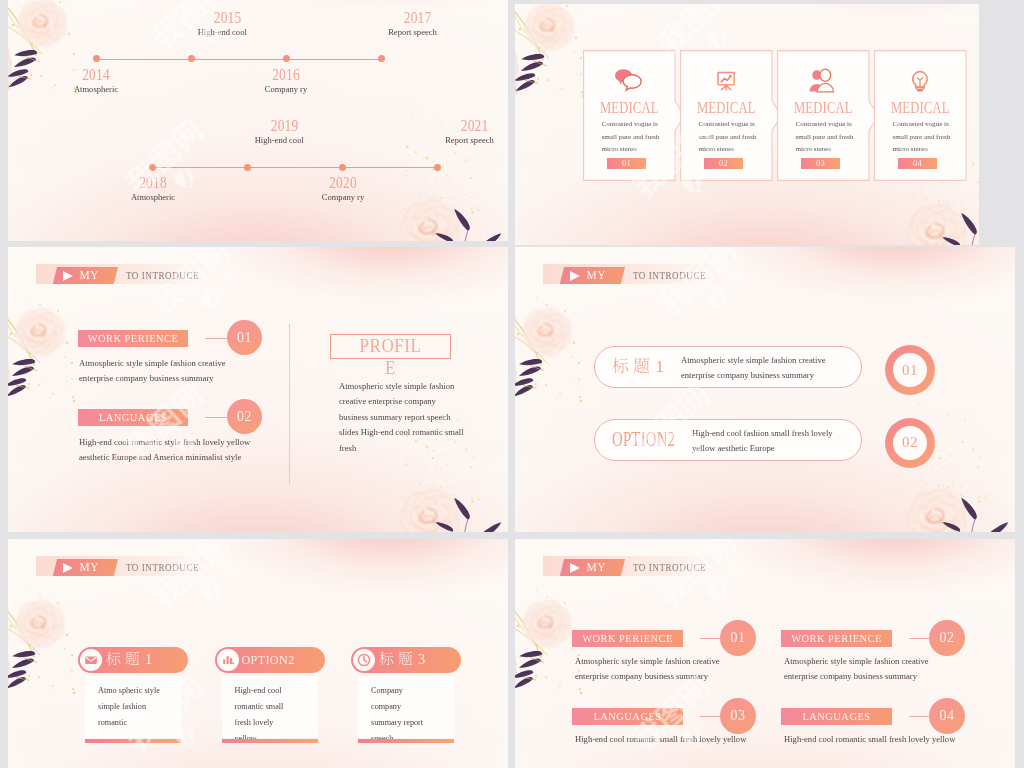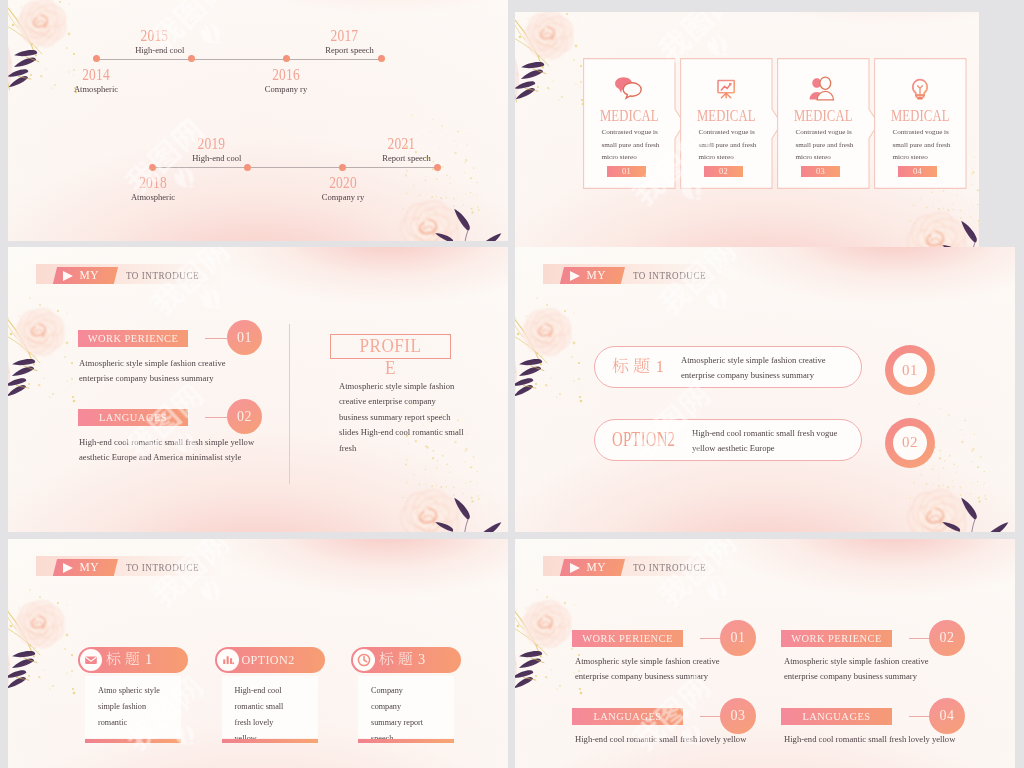--- a/index.html
+++ b/index.html
@@ -4,21 +4,21 @@
 <title>PPT Template Preview</title>
 <style>
   html,body{margin:0;padding:0;}
   body{width:1024px;height:768px;background:#e3e3e5;overflow:hidden;
        font-family:"Liberation Serif",serif;-webkit-font-smoothing:antialiased;}
   .grid{position:absolute;left:0;top:0;width:1024px;height:768px;}
 
   
   .frame{position:absolute;overflow:hidden;}
   .f1{left:8px;top:0;width:500px;height:241px;}
-  .f2{left:515px;top:12px;width:464px;height:241px;}
+  .f2{left:515px;top:4px;width:464px;height:241px;}
   .f3{left:8px;top:247px;width:500px;height:285px;}
   .f4{left:515px;top:247px;width:500px;height:285px;}
   .f5{left:8px;top:539px;width:500px;height:229px;}
   .f6{left:515px;top:539px;width:500px;height:229px;}
 
   
   .slide{position:absolute;left:0;width:500px;height:285px;
      background:
        radial-gradient(46% 30% at 76% -4%, rgba(247,198,192,1) 0%, rgba(251,224,219,.5) 48%, rgba(253,248,245,0) 82%),
        radial-gradient(74% 62% at 50% 114%, rgba(248,197,191,1) 0%, rgba(251,221,215,.55) 46%, rgba(253,248,245,0) 82%),
@@ -41,21 +41,21 @@
   .dBR2{right:-4px;bottom:-20px;}
 
   
   .tl{position:absolute;height:70px;}
   .tl1{left:88px;top:56.7px;width:285px;}
   .tl2{left:144.5px;top:165.2px;width:285px;}
   .tl .axis{position:absolute;left:0;top:46px;height:1px;background:#b9aeae;width:100%;}
   .tl .node{position:absolute;top:46px;}
   .tl .dot{position:absolute;left:-3.5px;top:-3.5px;width:7px;height:7px;border-radius:50%;
       background:linear-gradient(135deg,#f08d86,#f79a6e);}
-  .tl .above{position:absolute;left:-60px;bottom:2px;width:120px;text-align:left;margin-top:8px;}
+  .tl .above{position:absolute;left:-60px;bottom:20px;width:120px;text-align:right;margin-top:8px;}
   .tl .below{position:absolute;left:-60px;top:7px;width:120px;text-align:center;}
   .tl .yr{font-size:16px;color:#f3a494;line-height:17px;transform:scaleX(.84);letter-spacing:.2px;}
   .tl .cap{font-size:9.2px;color:#4f4146;line-height:13px;transform:scaleX(.93);}
 
   
   .mcards{position:absolute;left:67.5px;top:90px;width:383.5px;height:131px;}
   .mcard{position:absolute;top:0;width:92.5px;height:131px;}
   .mcard .bord{position:absolute;left:0;top:0;width:101px;height:131px;overflow:visible;}
   .mcard .ico{position:absolute;left:0;right:0;top:18px;height:28px;text-align:center;}
   .mcard .ttl{position:absolute;left:0;right:0;top:50px;text-align:center;font-size:16px;
@@ -526,21 +526,21 @@
             <span>WORK PERIENCE</span>
           </div>
           <div class="wline" style="left: 127px; top: 8px; width: 22px;"></div>
           <div class="wcirc" style="left: 149px; top: -10px;">01</div>
           <div class="wbody" style="left: 1px; top: 26px; width: 162px;">Atmospheric style simple fashion creative enterprise company business summary</div>
           <div class="wbar" style="left: 0px; top: 79px; width: 110px;">
             <span>LANGUAGES</span>
           </div>
           <div class="wline" style="left: 127px; top: 87px; width: 22px;"></div>
           <div class="wcirc" style="left: 149px; top: 69px;">02</div>
-          <div class="wbody" style="left: 1px; top: 105px; width: 185px;">High-end cool romantic small fresh simple yellow aesthetic Europe and America minimalist style</div>
+          <div class="wbody" style="left: 1px; top: 105px; width: 185px;">High-end cool romantic style fresh lovely yellow aesthetic Europe and America minimalist style</div>
         </div>
     <div class="s3div"></div>
     <div class="s3right">
           <div class="pbox" style="left: 1px; top: 10px; width: 121px; height: 25px;"></div>
           <div class="ptitle" style="left: 25px; top: 11px; width: 73px; line-height: 22px; word-break: break-all;">PROFILE</div>
           <div class="pbody" style="left: 10px; top: 55px; width: 126px;">Atmospheric style simple fashion creative enterprise company business summary report speech slides High-end cool romantic small fresh</div>
         </div>
    </div>
    <div class="wmk">
         <div class="wmu" style="left: 158px; top: -4px;"><svg viewBox="0 0 320 300" width="104" height="98">
@@ -607,21 +607,21 @@
                 <path transform="translate(124,0)" d="M76.2 35.9 67.8 33.7C67.6 61.1 67.4 73.3 46.5 82.3L47.6 84.2C71.8 75.9 71.8 62.3 72.6 38C74.8 38 75.8 37.1 76.2 35.9ZM72.8 64.8 71.7 65.8C77.6 69.9 85.5 77.3 87.9 83C94.2 86.5 96.6 73.1 72.8 64.8ZM87.9 4.8 83.4 10.4H49.1L49.9 13.4H67.3C66.8 17.5 66 22.5 65.3 25.9H58.5L53 23.2V68.2H53.8C56 68.2 58 67 58 66.4V28.8H83.9V67.3H84.6C86.3 67.3 88.8 65.9 88.9 65.2V29.5C90.6 29.2 92.2 28.5 92.8 27.8L86 22.5L83 25.9H68.3C70.2 22.5 72.3 17.7 74 13.4H93.6C95 13.4 95.9 12.9 96.2 11.8C92.9 8.8 87.9 4.8 87.9 4.8ZM42.9 43.7 39 48.5H4.4L5.2 51.5H26V81.3C22 78.5 18.7 74.7 16 69.4C16.5 66.8 16.8 64.3 17.1 61.9C19.4 61.7 20.5 60.8 20.7 59.4L12.1 58.4C11.6 70.6 9.2 85.5 3.6 94.4L4.9 95.5C10.3 89.5 13.5 80.9 15.4 72.3C24.2 89.8 37 93.2 60.6 93.2C68.4 93.2 85.4 93.2 92.4 93.2C92.6 90.9 93.9 89.3 96.4 89V87.6C87.7 87.8 69.1 87.8 60.9 87.8C48.3 87.8 38.7 87.1 31.2 84V67.9H47.2C48.6 67.9 49.5 67.4 49.7 66.3C47.1 63.7 42.9 60.3 42.9 60.3L39.2 64.9H31.2V51.5H47.6C48.9 51.5 49.8 51 50.1 49.9C47.3 47.1 42.9 43.7 42.9 43.7ZM17.1 36.3V26H38.1V36.3ZM17.1 41.3V39.3H38.1V42.4H38.8C40.6 42.4 43.2 41.1 43.3 40.5V14C45.3 13.6 47 12.8 47.7 12L40.3 6.3L37.1 9.9H17.6L11.9 7.2V43.1H12.7C15 43.1 17.1 41.9 17.1 41.3ZM17.1 23V12.9H38.1V23Z"></path>
                 <text x="257.1" y="88" font-size="96" font-family="Liberation Serif,serif">1</text>
               </svg></div>
             <div class="bdy" style="left: 86px; right: 0px;">Atmospheric style simple fashion creative enterprise company business summary</div>
           </div>
           <div class="ring" style="left: 370px; top: 98px;">
             <i>01</i>
           </div>
           <div class="pill" style="left: 79px; top: 171.5px; width: 268px;">
             <div class="lab latin">OPTION2</div>
-            <div class="bdy" style="left: 97px; right: 22px;">High-end cool romantic small fresh vogue yellow aesthetic Europe</div>
+            <div class="bdy" style="left: 97px; right: 22px;">High-end cool fashion small fresh lovely yellow aesthetic Europe</div>
           </div>
           <div class="ring" style="left: 370px; top: 170.5px;">
             <i>02</i>
           </div>
         </div>
    </div>
    <div class="wmk">
         <div class="wmu" style="left: 158px; top: -4px;"><svg viewBox="0 0 320 300" width="104" height="98">
             <g fill="#fff" opacity=".85">
               <path transform="translate(2,10) scale(.92)" d="M70.5 11.9C75.9 16.9 82.2 23.9 84.7 28.6L94.4 21.9C91.5 17.1 84.9 10.5 79.5 5.8ZM81.5 46.1C78.9 51 75.6 55.6 71.9 59.8C70.8 54.7 69.8 48.9 69 42.8H95.2V31.5H67.8C67 22.6 66.6 13.2 66.8 3.8H54.3C54.4 13 54.7 22.4 55.5 31.5H36V18C41.9 16.8 47.5 15.4 52.6 13.9L44.4 3.7C34.2 7.1 18.5 10.3 4.5 12.1C5.8 14.8 7.4 19.3 7.9 22.2C13 21.6 18.5 20.9 23.9 20.1V31.5H5V42.8H23.9V56.4C16 57.7 8.8 58.9 3.1 59.7L6 71.8L23.9 68.3V82.8C23.9 84.4 23.3 84.9 21.6 84.9C19.8 85 13.9 85.1 8.3 84.8C10 88.1 12 93.6 12.5 96.9C20.7 96.9 26.7 96.5 30.7 94.6C34.7 92.7 36 89.4 36 82.9V65.8L52.5 62.3L51.7 51.5L36 54.3V42.8H56.6C57.8 52.6 59.5 61.9 61.7 69.8C54.8 75.6 47 80.5 39.1 84.1C42.1 86.8 45.5 90.8 47.2 93.7C53.7 90.3 60 86.2 65.8 81.5C70.1 91.3 75.8 97.3 83.1 97.3C92.2 97.3 96 92.9 97.9 75.3C94.7 74 90.6 71.2 88 68.4C87.5 80.3 86.3 85.1 84.3 85.1C81.2 85.1 78.1 80.5 75.4 72.8C81.9 66.2 87.5 58.8 92 50.7Z M111.2 6.9V97H122.7V93.4H184.9V97H197V6.9ZM130.6 74.1C144 75.6 160.5 79.4 170.5 82.9H122.7V53.1C124.4 55.5 126.2 58.9 127 61.2C132.5 59.9 138 58.2 143.5 56.1L139.8 61.3C148.2 63 158.8 66.6 164.7 69.4L169.6 62C163.9 59.5 154.5 56.6 146.5 54.9C149.2 53.7 152 52.5 154.6 51.1C162.3 55 170.9 58 179.6 59.9C180.7 57.7 182.9 54.6 184.9 52.4V82.9H171.8L176.9 74.8C166.6 71.4 149.7 67.7 136 66.3ZM144.4 17.6C139.6 24.9 131.2 32.1 123.1 36.6C125.4 38.3 129.2 41.8 131 43.8C133 42.5 135 41 137.1 39.3C139.3 41.3 141.7 43.2 144.2 45C137.4 47.7 129.9 49.9 122.7 51.3V17.6ZM145.5 17.6H184.9V50.8C178 49.5 171 47.6 164.7 45.2C171.5 40.5 177.3 35 181.4 28.8L174.7 24.8L173 25.3H151C152.2 23.8 153.4 22.2 154.4 20.7ZM154.2 40.4C150.6 38.5 147.4 36.4 144.7 34.1H164C161.2 36.4 157.8 38.5 154.2 40.4Z M215.7 8.6V96.8H227.2V19.9H242.1C242 26.9 241.7 33.6 241.1 39.9C238.5 37.8 235.9 35.7 233.3 33.8L227.4 41.4C231.4 44.5 235.6 48.2 239.6 52.1C237.5 63.9 233.8 73.7 227.3 80.8C229.8 82.3 234.7 85.9 236.4 87.7C242.1 80.7 245.8 71.9 248.3 61.4C250.3 63.8 252.1 66.1 253.4 68.2L259.9 59.3C257.7 56.1 254.4 52.4 250.6 48.6C251.8 39.9 252.4 30.3 252.8 19.9H267.6C267.5 26.4 267.3 32.5 266.8 38.3C264.4 36.3 261.9 34.4 259.5 32.6L253.5 40.3C257.5 43.4 261.6 47 265.4 50.7C263.4 63.4 259.5 73.7 252.4 81.1C255 82.6 259.9 86.4 261.6 88.2C267.9 80.8 271.8 71.3 274.3 60C277 63.1 279.4 66.2 281.1 68.8L287.7 59.6C285.1 55.9 281.1 51.4 276.5 46.9C277.5 38.7 278 29.6 278.3 19.9H289.3V83C289.3 84.7 288.6 85.2 286.9 85.3C285.2 85.3 279.4 85.4 274.3 85C275.9 88.1 277.7 93.5 278.3 96.7C286.6 96.8 292.1 96.5 295.9 94.5C299.7 92.6 300.9 89.3 300.9 83.2V8.6Z"></path>

